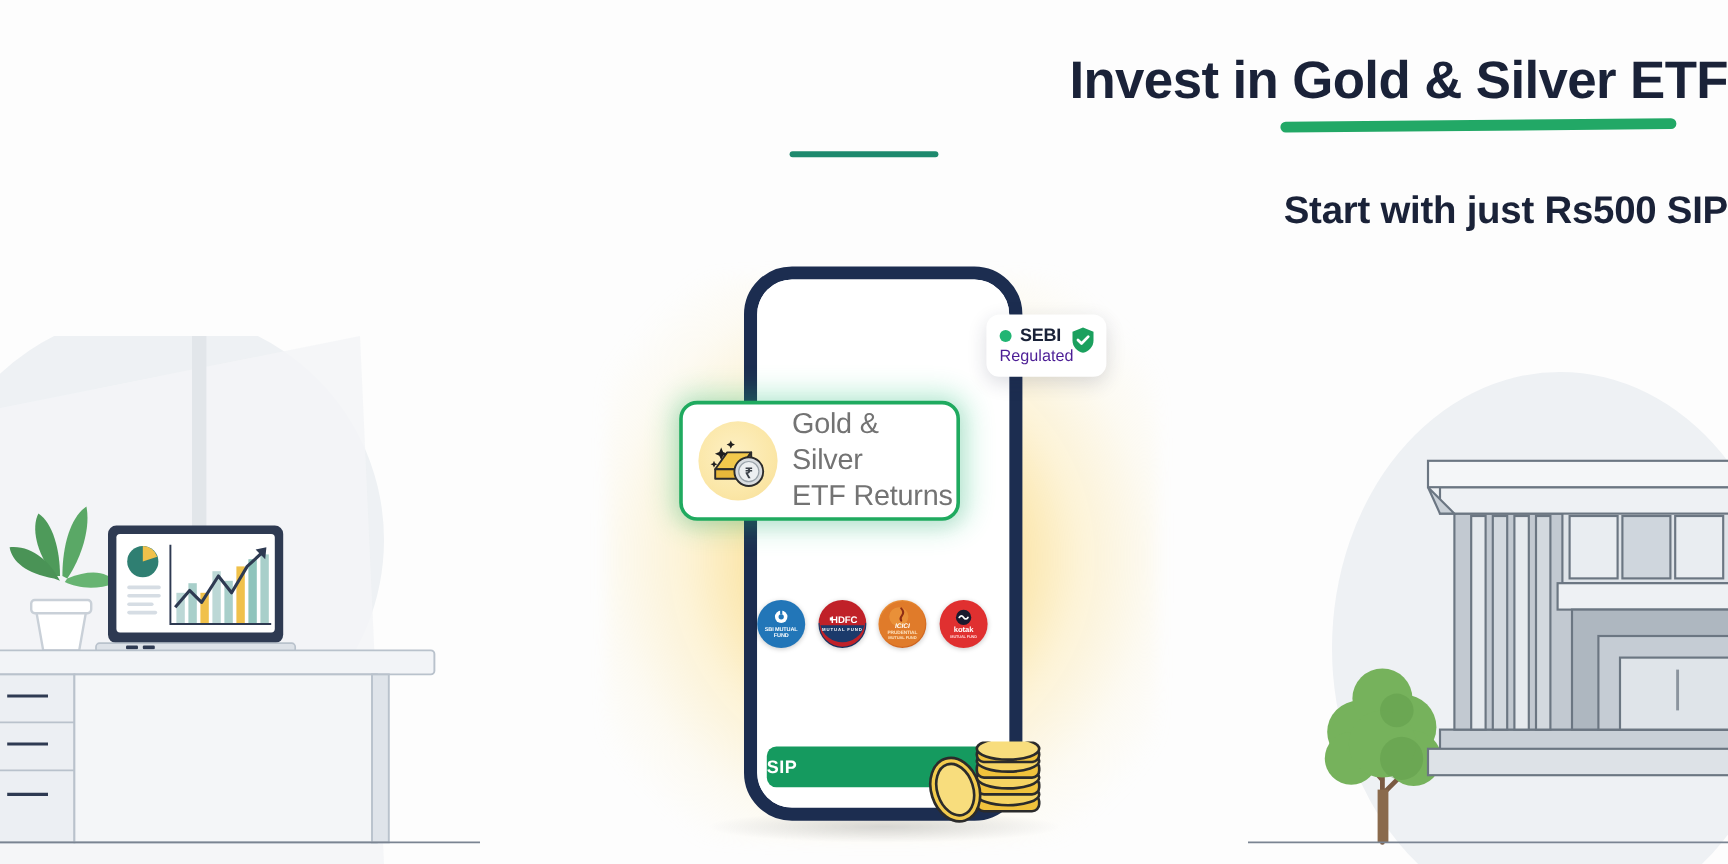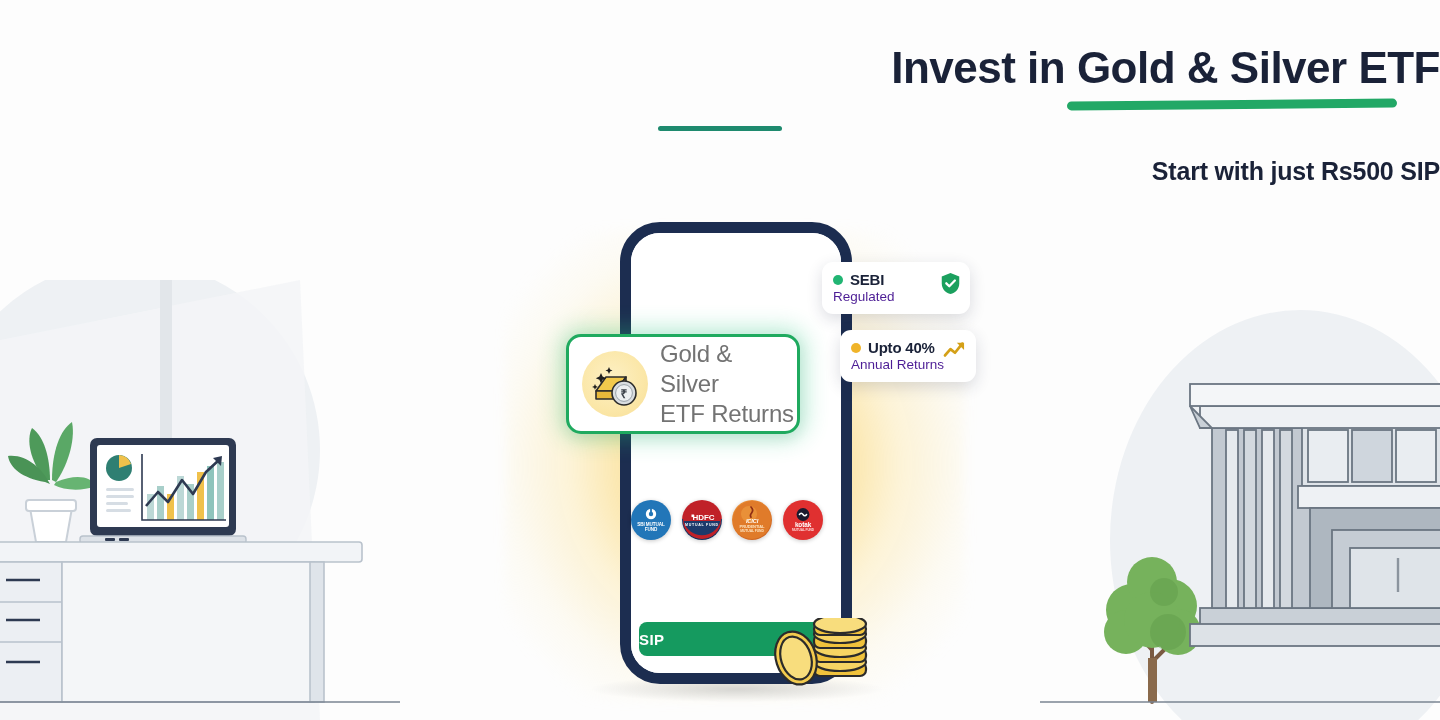--- a/index.html
+++ b/index.html
@@ -23,21 +23,21 @@
   .underline-swoosh {
     position: absolute; left: 176px; top: 56px; width: 330px; height: 9px;
     background: #22a866; border-radius: 6px;
     transform: rotate(-0.5deg);
   }
   .divider {
     width: 124px; height: 5px; background: #1e8a6e;
     border-radius: 3px; margin: 34px auto 0;
   }
   .h2 {
-    margin-top: 26px; font-size: 25px; font-weight: 700;
+    margin-top: 26px; font-size: 32px; font-weight: 700;
     color: #1a2238; letter-spacing: -0.2px;
   }
 
   
   .illus { position: absolute; bottom: 0; }
   .illus-left { left: 0; width: 420px; height: 440px; }
   .illus-right { right: 0; width: 400px; height: 440px; }
 
   
   .center { position: absolute; left: 0; top: 0; width: 1440px; height: 720px; }
@@ -83,21 +83,21 @@
     position: relative; flex: 0 0 auto;
   }
   .basket-text { font-size: 24px; font-weight: 400; color: #737373; line-height: 1.24; letter-spacing: -0.2px; }
 
   
   .badge {
     position: absolute; background: #ffffff; border-radius: 11px;
     box-shadow: 0 5px 16px rgba(30,40,70,0.16);
     padding: 9px 11px 10px 11px; z-index: 7;
   }
-  .badge-sebi { left: 822px; top: 262px; width: 148px; }
+  .badge-sebi { left: 822px; top: 262px; width: 100px; }
   .badge-returns { left: 840px; top: 330px; width: 136px; }
   .badge-row1 { display: flex; align-items: center; gap: 7px; }
   .dot { width: 10px; height: 10px; border-radius: 50%; flex: 0 0 auto; }
   .dot-green { background: #21b573; }
   .dot-gold  { background: #f0b429; }
   .badge-title { font-size: 15px; font-weight: 700; color: #1a2238; letter-spacing: -0.2px; }
   .badge-title .pct { font-weight: 700; }
   .badge-sub { font-size: 13.5px; color: #4c1d95; margin-top: 1px; padding-left: 0px; }
   .badge-glyph { position: absolute; right: 9px; top: 10px; }
 
@@ -291,33 +291,20 @@
       </div>
       <div class="badge-sub">Regulated</div>
       <span class="badge-glyph">
         <svg viewBox="0 0 24 26" width="21" height="23">
           <path d="M12 1 L22 5 V13 C22 19.5 17.5 23.6 12 25 C6.5 23.6 2 19.5 2 13 V5 Z" fill="#1ba05e"></path>
           <path d="M7.2 12.8 L10.6 16.2 L17 9.6" stroke="#ffffff" stroke-width="2.6" fill="none" stroke-linecap="round" stroke-linejoin="round"></path>
         </svg>
       </span>
     </div>
 
-    <div class="badge badge-returns">
-      <div class="badge-row1">
-        <span class="dot dot-gold"></span>
-        <span class="badge-title"><span>Upto </span><span class="pct">40%</span></span>
-      </div>
-      <div class="badge-sub">Annual Returns</div>
-      <span class="badge-glyph">
-        <svg viewBox="0 0 26 22" width="24" height="20">
-          <polyline points="2,17 8,10 13,14 21,4" stroke="#d4a017" stroke-width="3" fill="none" stroke-linecap="round" stroke-linejoin="round"></polyline>
-          <path d="M15 3 L23 3 L23 11 Z" fill="#d4a017"></path>
-        </svg>
-      </span>
-    </div>
 
     <div class="funds">
       <div class="fund fund-sbi">
         <svg viewBox="0 0 40 40" width="40" height="40" style="position:absolute;inset:0;">
           <circle cx="20" cy="20" r="19" fill="#2276b8"></circle>
           <circle cx="20" cy="14" r="5.2" fill="#ffffff"></circle>
           <circle cx="20" cy="14" r="2.2" fill="#2276b8"></circle>
           <rect x="19.1" y="8" width="1.8" height="4" fill="#2276b8"></rect>
           <text x="20" y="25.5" font-size="4.6" font-family="'Liberation Sans',sans-serif" font-weight="700" fill="#ffffff" text-anchor="middle">SBI MUTUAL</text>
           <text x="20" y="31" font-size="4.6" font-family="'Liberation Sans',sans-serif" font-weight="700" fill="#ffffff" text-anchor="middle">FUND</text>

